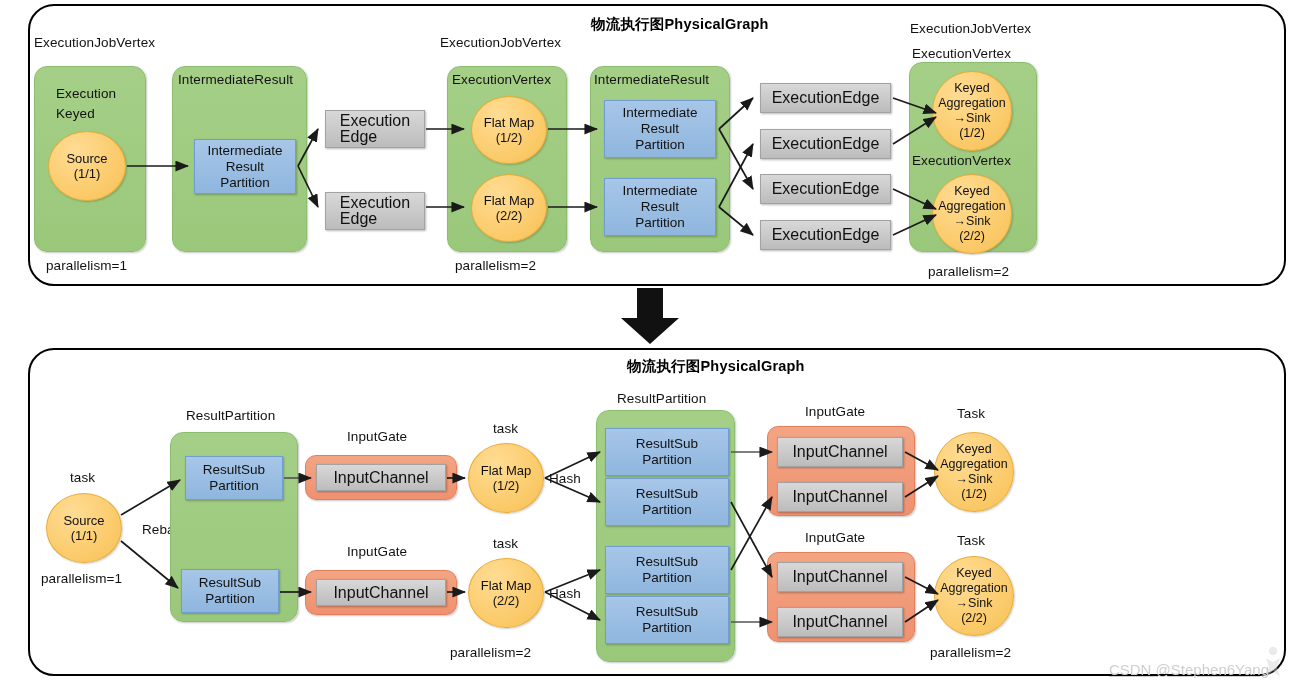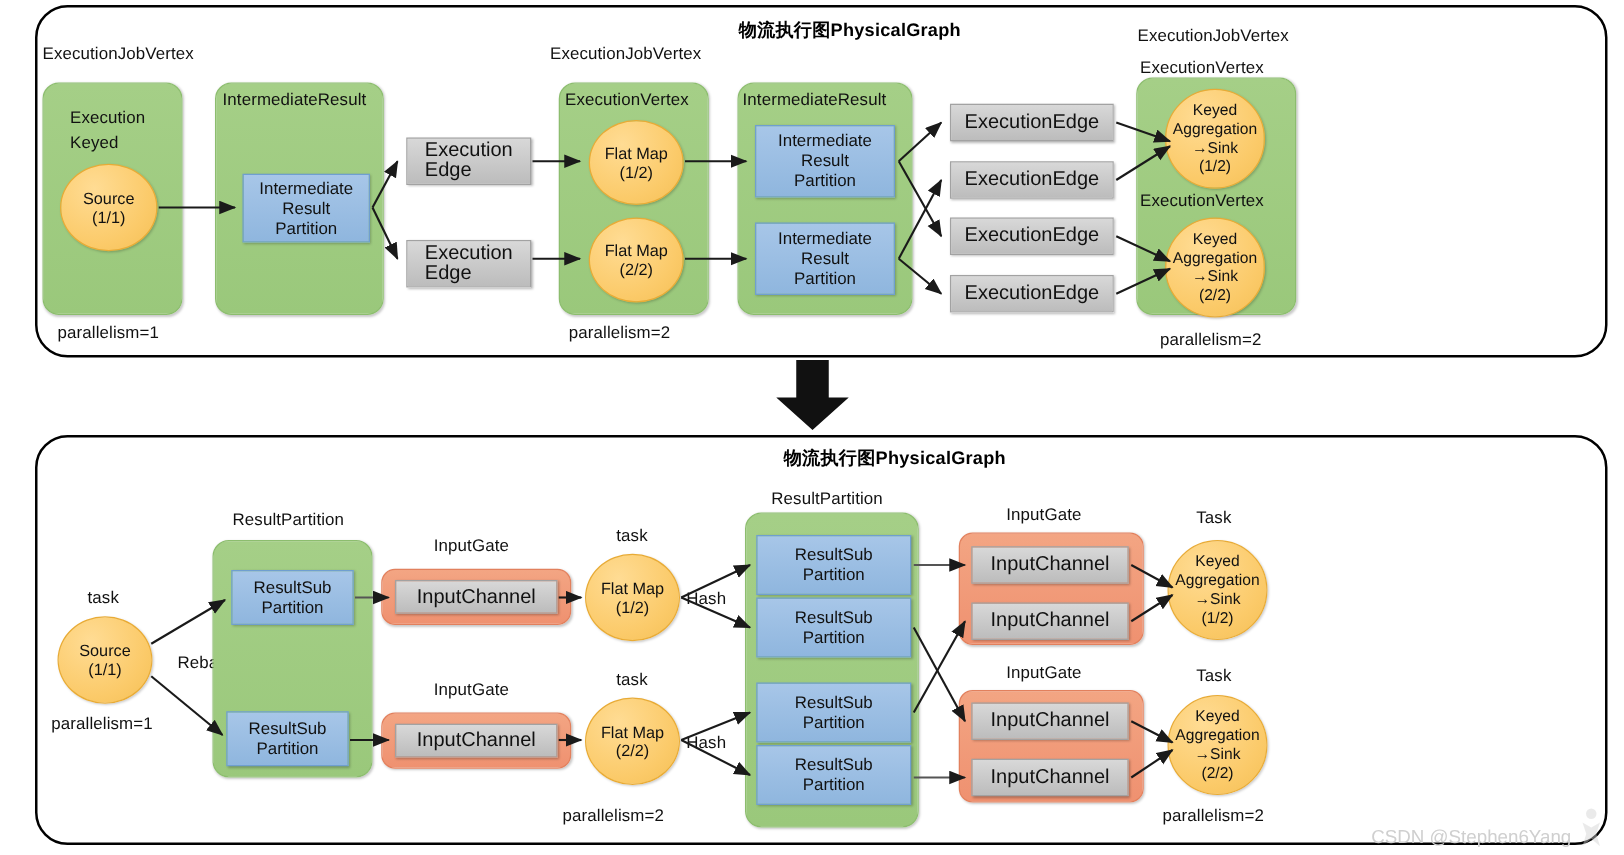--- a/index.html
+++ b/index.html
@@ -321,15 +321,15 @@
     <g>
       <path d="M637,288 L663,288 L663,318 L679,318 L650,344 L621,318 L637,318 z" fill="#111"></path>
     </g>
 
     <g opacity="0.45" fill="#d2d2d2">
       <circle cx="1273" cy="651" r="4.2"></circle>
       <path d="M1266,658 l7,4 l7,-4 l-3,9 l3,10 l-7,-6 l-7,6 l3,-10 z"></path>
     </g>
   </svg>
 
-  <div class="watermark" style="right:42px;bottom:6px;">CSDN @Stephen6Yang</div>
+  <div class="watermark" style="right:30px;bottom:6px;text-decoration:underline;">CSDN @Stephen6Yang</div>
 
 </div>
 
 </body></html>

